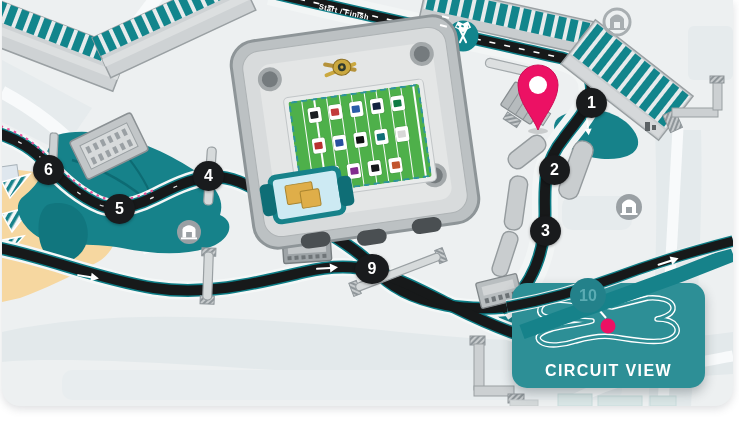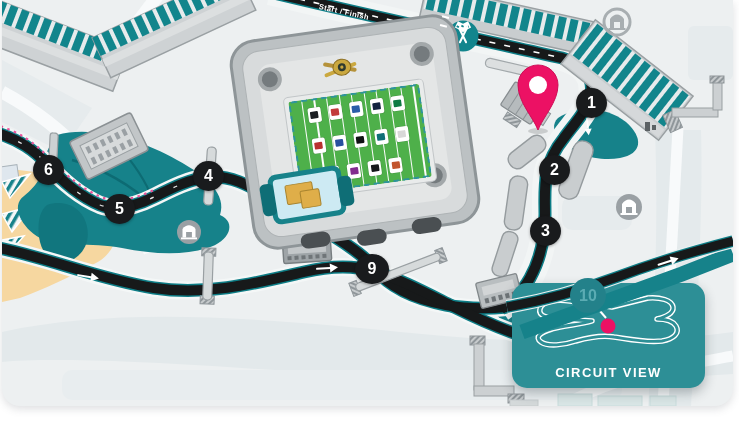--- a/index.html
+++ b/index.html
@@ -50,21 +50,21 @@
   .sf-line{position:absolute;left:437px;top:18px;width:7px;height:7px;transform:rotate(103deg);
     border-left:2px solid #fff;border-right:2px solid #fff;z-index:8;}
 
   
   .pin{position:absolute;left:506px;top:58px;z-index:25;}
 
   
   .panel{position:absolute;left:510px;top:283px;width:193px;height:105px;background:#2d8f96;
     border-radius:15px;z-index:30;box-shadow:0 5px 12px rgba(25,40,45,.3);}
   .panel-label{position:absolute;left:0;right:0;bottom:8px;text-align:center;color:#fff;
-    font-size:13px;font-weight:700;letter-spacing:1.4px;}
+    font-size:16px;font-weight:700;letter-spacing:1.4px;}
 </style>
 </head>
 <body>
 
 <div id="card">
 
 <svg id="base-svg" width="731" height="406" viewBox="0 0 731 406">
   <defs>
     <pattern id="seats" width="12" height="24" patternUnits="userSpaceOnUse">
       <rect width="12" height="24" fill="#e7ebec"></rect>

